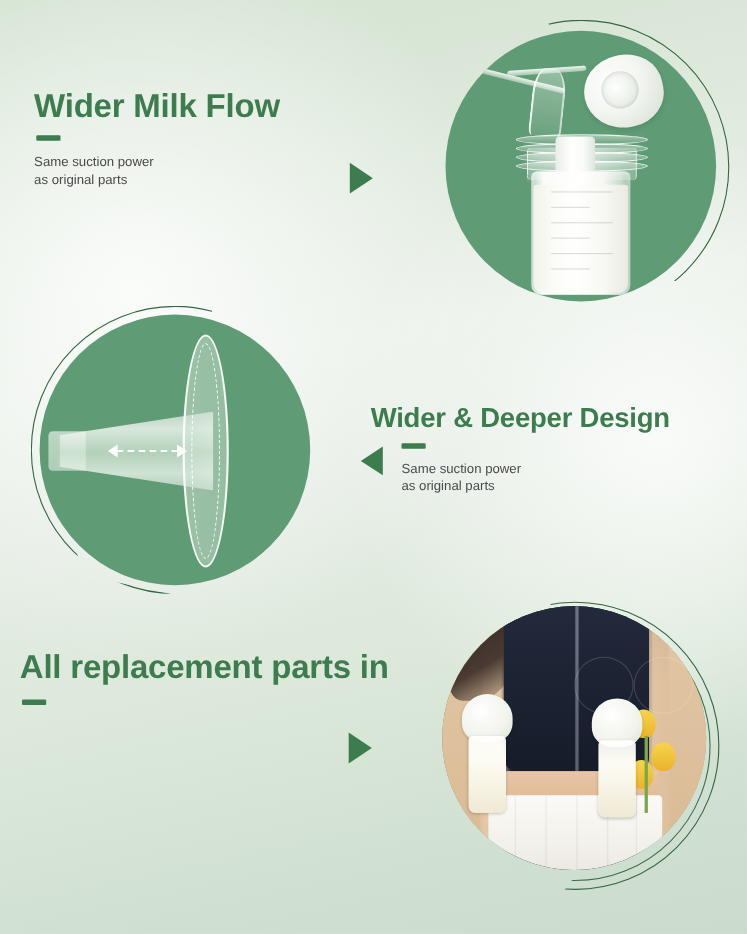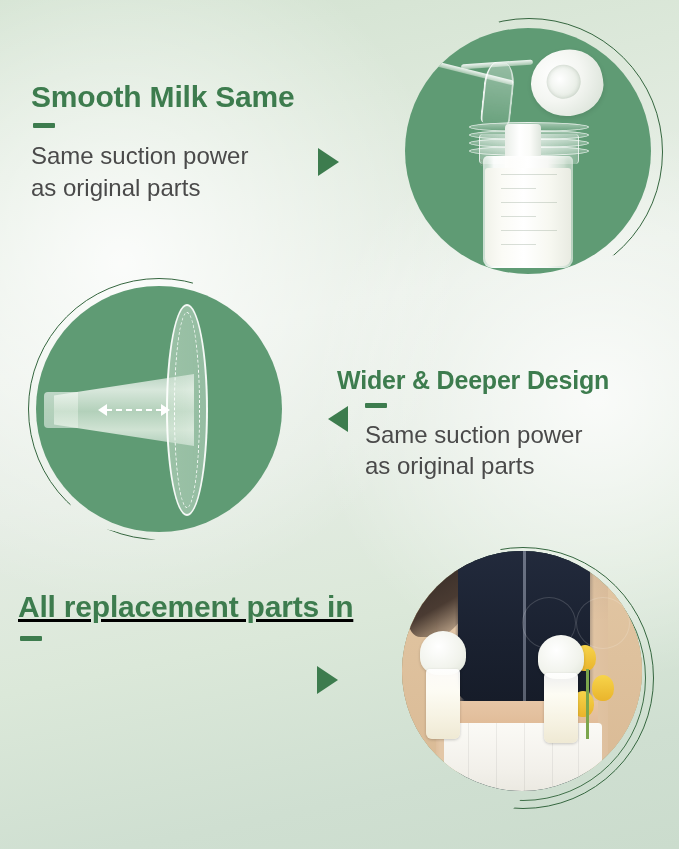--- a/index.html
+++ b/index.html
@@ -241,21 +241,21 @@
   .headline{
     color:#3d7c4e;font-weight:bold;line-height:1.14;
     letter-spacing:-.2px;margin:0;
   }
   .h-big{font-size:30px;}
   .h-mid{font-size:25px;}
   .dash{
     width:22px;height:5px;background:#3d7c4e;border-radius:1px;
   }
   .sub{
-    color:#4a4a4a;font-size:24px;line-height:1.32;margin:0;
+    color:#4a4a4a;font-size:12px;line-height:1.32;margin:0;
   }
   .tri{
     position:absolute;width:0;height:0;
   }
   .tri-r{
     border-top:14px solid transparent;border-bottom:14px solid transparent;
     border-left:21px solid #3d7c4e;
   }
   .tri-l{
     border-top:13px solid transparent;border-bottom:13px solid transparent;
@@ -264,21 +264,21 @@
 
   #blk1{left:31px;top:80px;width:300px;}
   #blk1 .dash{margin:9px 0 12px 2px;}
   #tri1{left:318px;top:148px;}
 
   #blk2{left:337px;top:366px;width:330px;}
   #blk2 .dash{margin:8px 0 11px 28px;}
   #blk2 .sub{margin-left:28px;}
   #tri2{left:328px;top:406px;}
 
-  #blk3{left:18px;top:590px;width:350px;text-decoration:underline;}
+  #blk3{left:18px;top:590px;width:350px;}
   #blk3 .dash{margin:12px 0 14px 2px;}
   #tri3{left:317px;top:666px;}
 </style>
 </head>
 <body>
 
 <div id="infographic">
 
   <div class="circ-wrap" id="img1-wrap">
     <div class="ring-mask" id="img1-ringmask">
@@ -305,21 +305,21 @@
           <i></i>
           <i></i>
           <i></i>
           <i></i>
       </div>
       <div class="oz-label">oz</div>
     </div>
   </div>
 
   <div class="block" id="blk1">
-    <p class="headline h-big">Smooth Milk Same</p>
+    <p class="headline h-big">Wider Milk Flow</p>
     <div class="dash"></div>
     <p class="sub">Same suction power</p>
     <p class="sub">as original parts</p>
   </div>
   <div class="tri tri-r" id="tri1"></div>
 
   <div class="circ-wrap" id="img2-wrap">
     <div class="ring-mask" id="img2-ringmask">
       <div class="ring" id="img2-ring"></div>
     </div>

